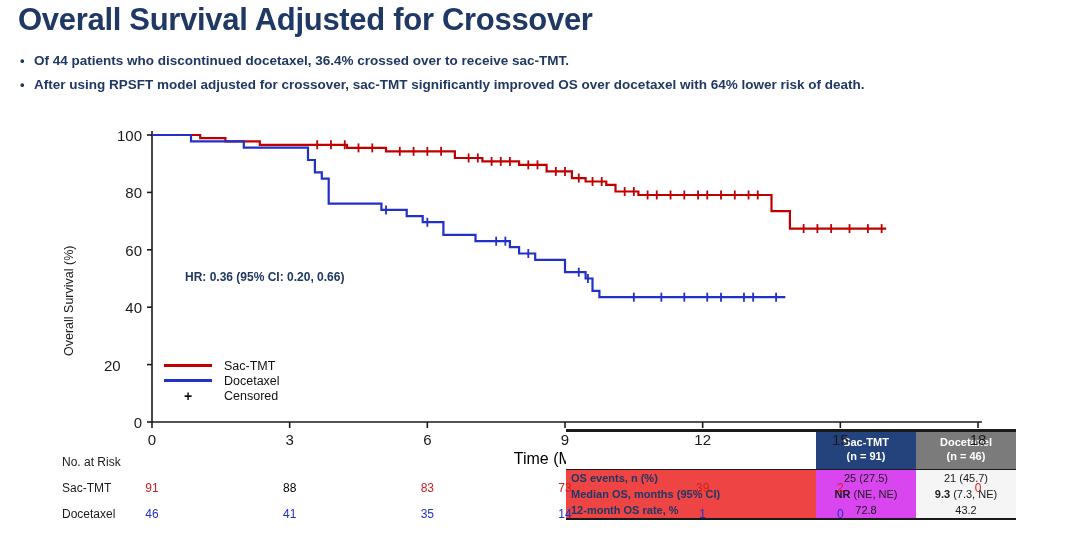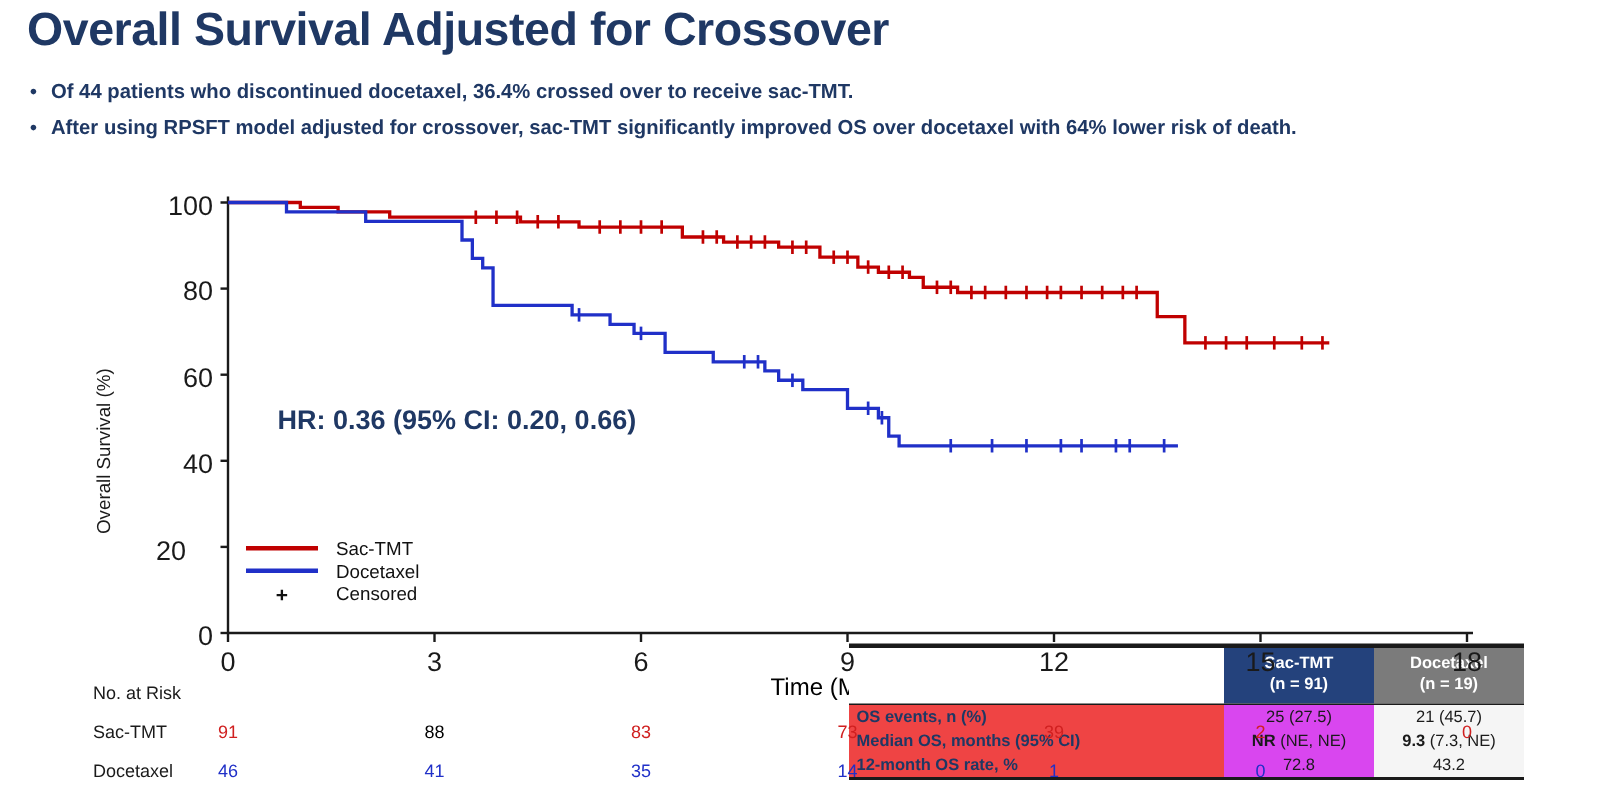--- a/index.html
+++ b/index.html
@@ -33,26 +33,26 @@
   
   #chart{position:absolute;left:0;top:118px;width:1080px;height:421px;}
   #plotsvg{position:absolute;left:0;top:0;}
 
   .axis-label-y{
     position:absolute;left:62px;top:238px;
     transform:rotate(-90deg);transform-origin:0 0;
     font-size:12.5px;color:#1a1a1a;white-space:nowrap;
   }
   .xlab-wrap{position:absolute;left:152px;top:332px;width:826px;text-align:center;}
-  .tick-text{position:absolute;font-size:18px;color:#1a1a1a;text-align:center;}
+  .tick-text{position:absolute;font-size:15px;color:#1a1a1a;text-align:center;}
 
   
   .hr-ann{
     position:absolute;left:185px;top:152px;
-    font-size:18px;font-weight:bold;color:#1f3864;white-space:nowrap;
+    font-size:12px;font-weight:bold;color:#1f3864;white-space:nowrap;
   }
 
   
   .legend{position:absolute;left:162px;top:240px;font-size:12.5px;color:#111;}
   .legend-row{display:flex;align-items:center;height:15px;}
   .legend-swatch{width:52px;flex:0 0 52px;display:flex;align-items:center;justify-content:center;}
   .legend-line{width:48px;height:2.5px;display:block;}
   .legend-plus{font-size:14px;font-weight:bold;color:#111;line-height:1;}
   .legend-text{margin-left:10px;white-space:nowrap;}
 
@@ -223,21 +223,21 @@
         <td colspan="3" class="topline"></td>
       </tr>
       <tr>
         <td class="hdr-blank"></td>
         <th class="hdr sac">
           <div>Sac-TMT</div>
           <div>(n = 91)</div>
         </th>
         <th class="hdr doc">
           <div>Docetaxel</div>
-          <div>(n = 19)</div>
+          <div>(n = 46)</div>
         </th>
       </tr>
       <tr class="rule-thin">
             <td></td>
             <td></td>
             <td></td>
           </tr>
 
       <tr>
         <td class="rowlab">OS events, n (%)</td>

